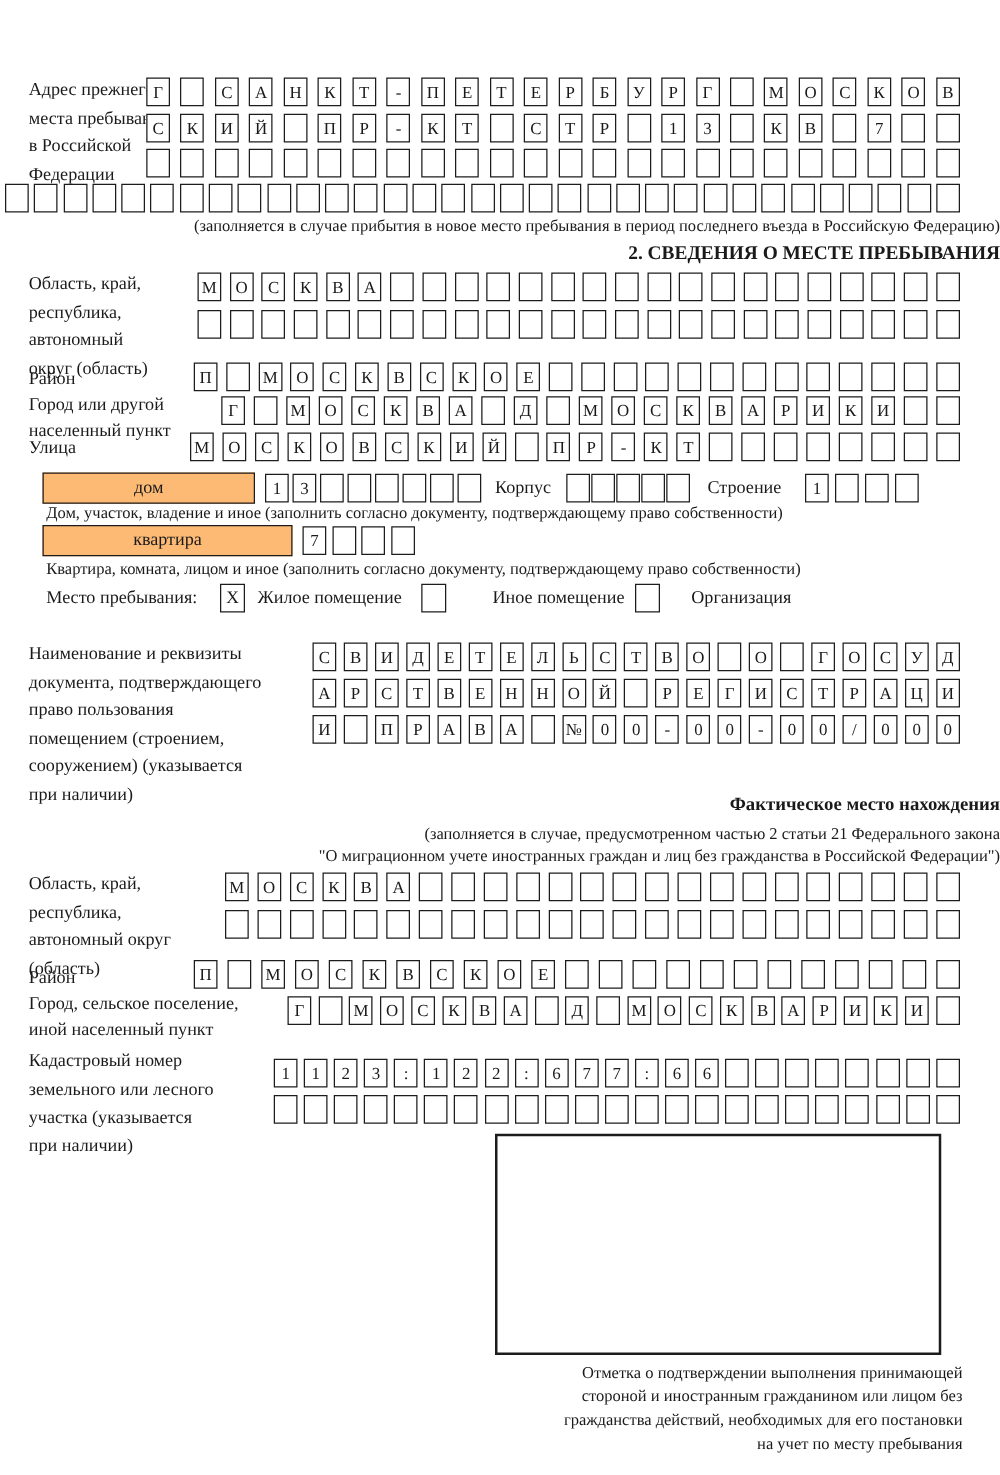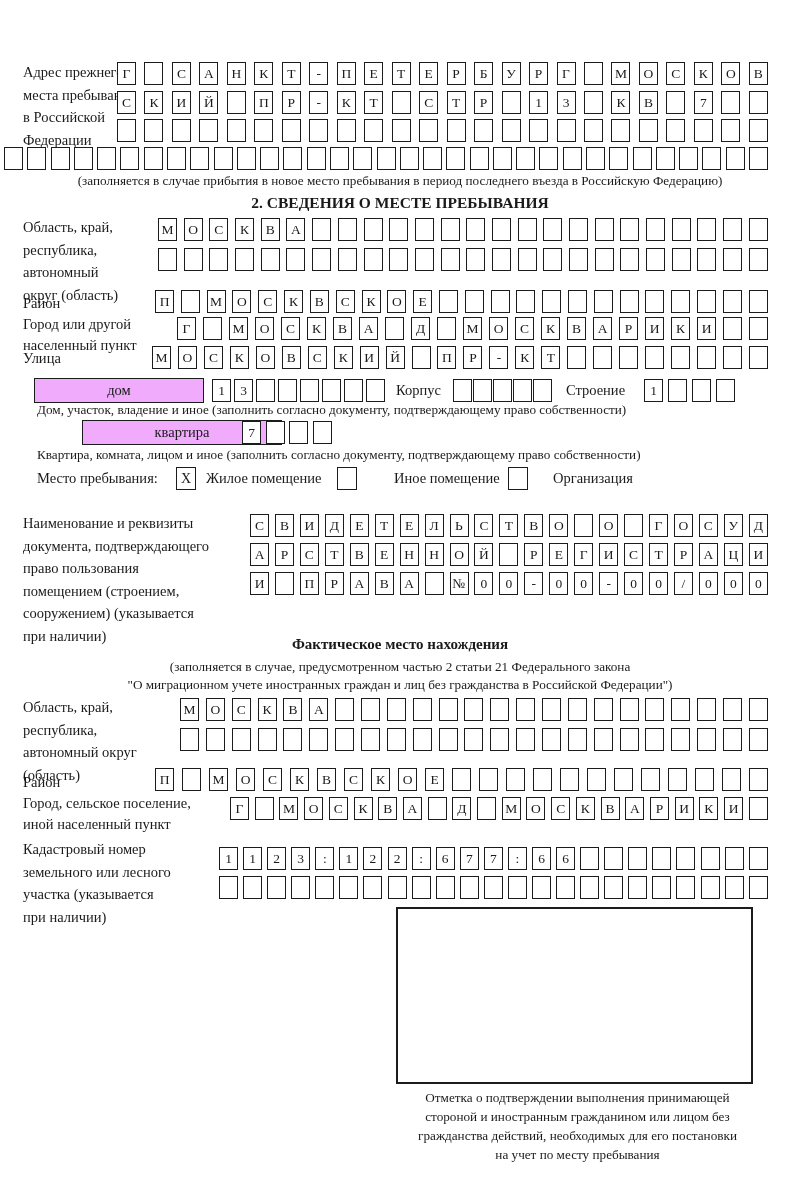--- a/index.html
+++ b/index.html
@@ -6,30 +6,30 @@
   html,body { background:#888; }
   .page {
     position:relative; width:800px; height:1180px; margin:0 auto;
     background:#ffffff; color:#1a1a1a;
     font-family:"Liberation Serif","DejaVu Serif",serif;
     overflow:hidden;
   }
   .abs { position:absolute; }
   .lbl { font-size:14.5px; line-height:22.5px; white-space:pre-line; }
   .note { font-size:13.2px; }
-  .center { text-align:center; }
+  .center { text-align:right; }
   .bold { font-weight:bold; }
   .cellrow { position:absolute; display:flex; justify-content:space-between; }
   .cell {
     width:19px; height:23px; border:1.8px solid #1c1c1c; background:#fff;
     display:flex; align-items:center; justify-content:center;
     font-size:13.5px; flex:0 0 auto;
   }
   .labelbox {
-    position:absolute; border:1.8px solid #1c1c1c; background:#f0abfc;
+    position:absolute; border:1.8px solid #1c1c1c; background:#fdba74;
     display:flex; align-items:center; justify-content:center; font-size:14.5px;
   }
   .cb {
     position:absolute; width:20px; height:23px; border:1.8px solid #1c1c1c;
     display:flex; align-items:center; justify-content:center; font-size:14px;
   }
   .inline-lbl { position:absolute; font-size:14.5px; white-space:nowrap; }
   .stamp-box { position:absolute; border:2.5px solid #1c1c1c; background:#fff; }
 </style>
 </head>
@@ -321,21 +321,21 @@
     </div>
   <div class="inline-lbl" style="top:382px; left:566px;">Строение</div>
   <div class="cellrow" style="top:379px; left:644px; width:91px;">
       <span class="cell">1</span>
       <span class="cell"></span>
       <span class="cell"></span>
       <span class="cell"></span>
     </div>
   <div class="abs note" style="top:402px; left:37px; width:740px;">Дом, участок, владение и иное (заполнить согласно документу, подтверждающему право собственности)</div>
 
-  <div class="labelbox" style="top:420px; left:34px; width:200px; height:25px;margin-left:48px;">квартира</div>
+  <div class="labelbox" style="top:420px; left:34px; width:200px; height:25px;">квартира</div>
   <div class="cellrow" style="top:421px; left:242px; width:90px;">
       <span class="cell">7</span>
       <span class="cell"></span>
       <span class="cell"></span>
       <span class="cell"></span>
     </div>
   <div class="abs note" style="top:447px; left:37px; width:740px;">Квартира, комната, лицом и иное (заполнить согласно документу, подтверждающему право собственности)</div>
 
   <div class="inline-lbl" style="top:470px; left:37px;">Место пребывания:</div>
   <div class="cb" style="top:467px; left:176px;">X</div>

